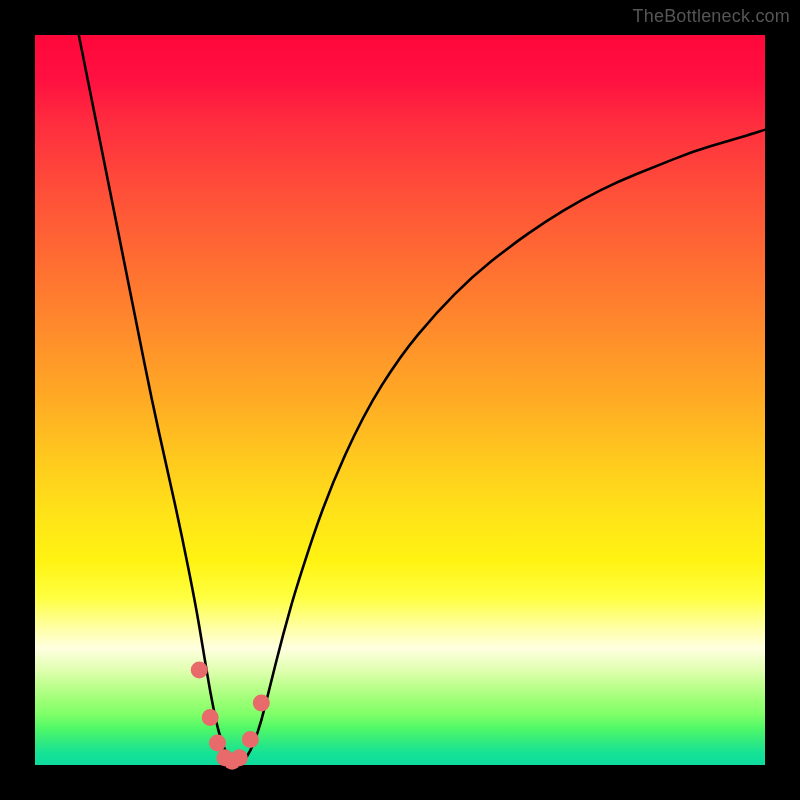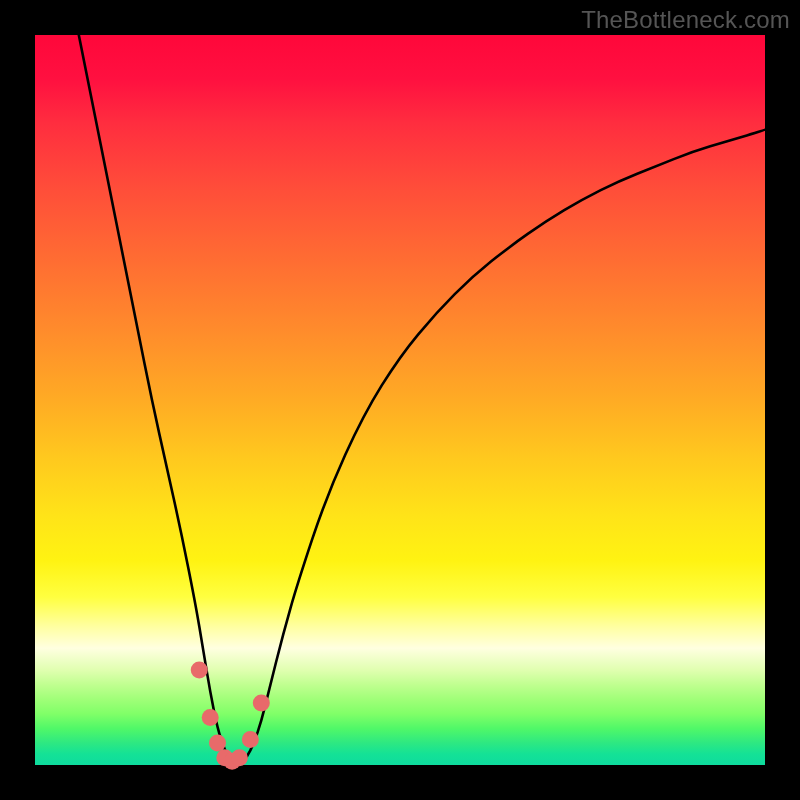--- a/index.html
+++ b/index.html
@@ -45,21 +45,21 @@
       #2de882 97%,
       #14e296 98.5%,
       #0edb9e 100%
     );
   }
   .watermark {
     position: absolute;
     top: 6px;
     right: 10px;
     color: #555555;
-    font-size: 24px;
+    font-size: 18px;
     font-weight: 500;
     letter-spacing: 0.2px;
     user-select: none;
   }
   svg.curve {
     position: absolute;
     left: 0;
     top: 0;
     width: 730px;
     height: 730px;

